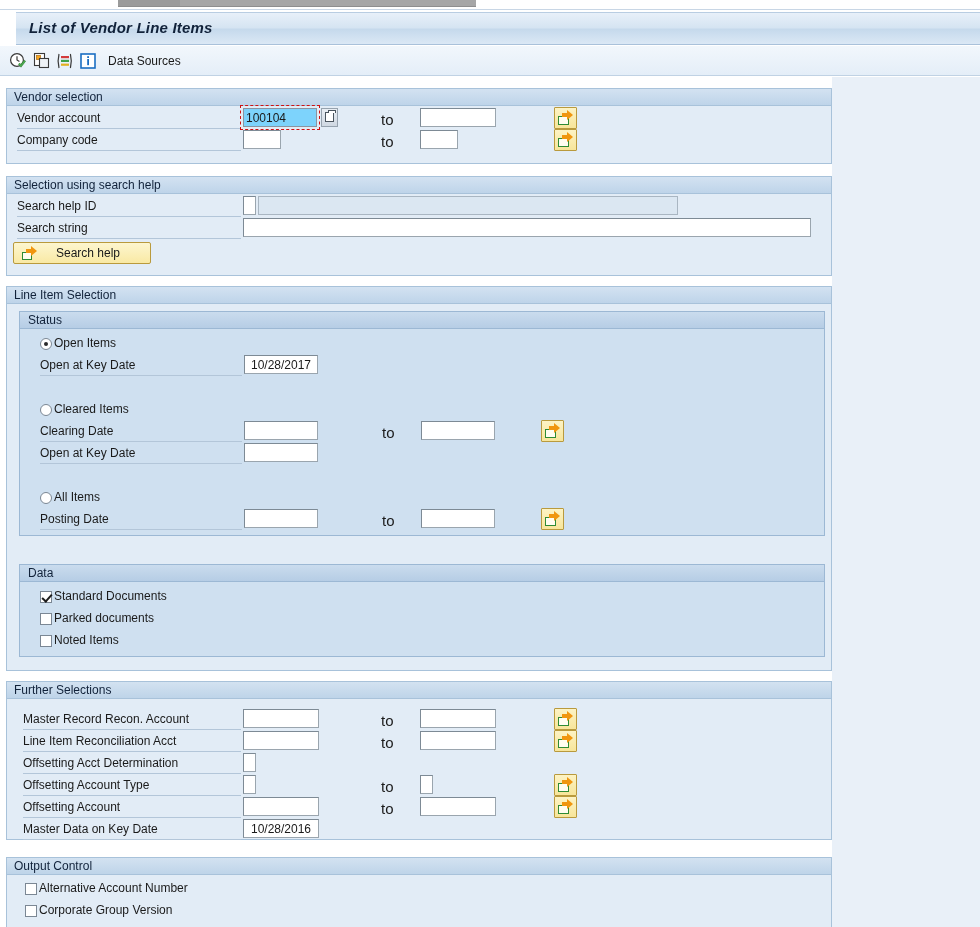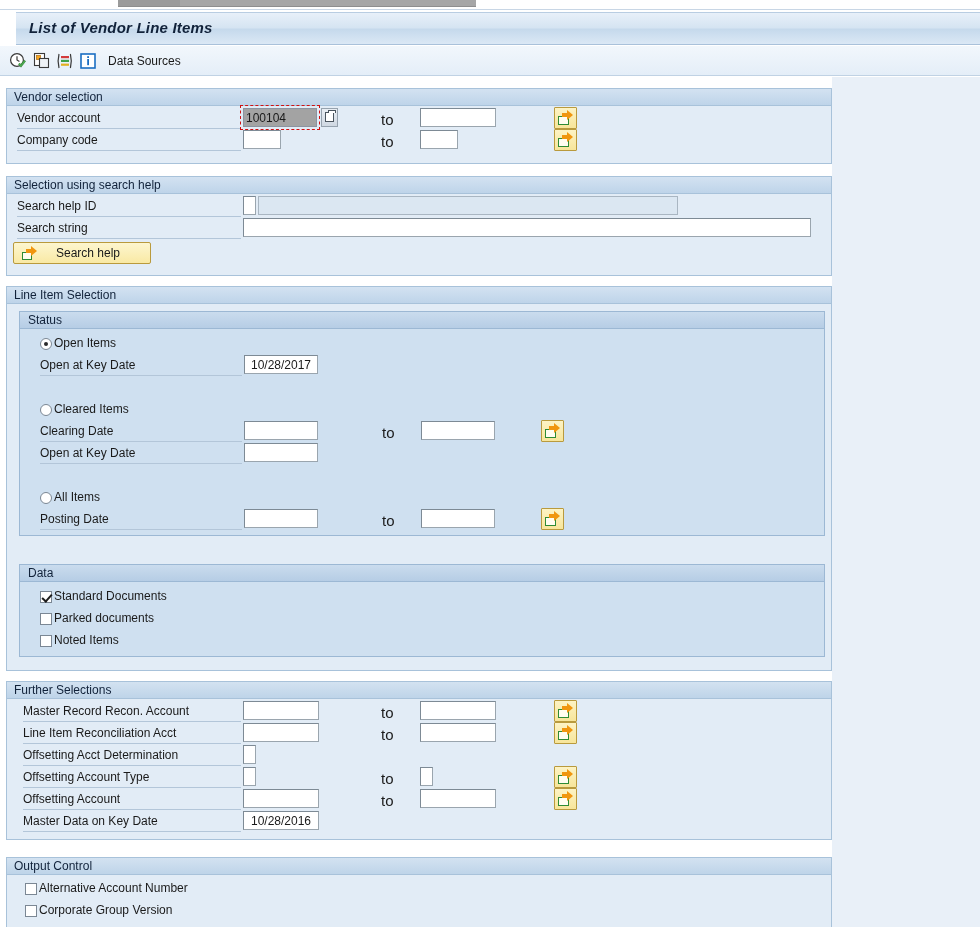--- a/index.html
+++ b/index.html
@@ -166,21 +166,21 @@
     color: #1a1a1a;
     padding: 0 2px;
     line-height: 17px;
     outline: none;
   }
   .fld.ro {
     background: #dbe7f2;
     border-color: #a9b6c2;
   }
   .fld.focus {
-    background: #a3a3a3;
+    background: #7dd3fc;
     border: 1px solid #8a94a0;
   }
 
   
   .focus-box {
     position: absolute;
     border: 1px dashed #d01010;
     box-sizing: border-box;
     pointer-events: none;
   }
@@ -527,21 +527,21 @@
           <span class="cb"></span>
           <span class="cb-lbl">Noted Items</span>
         </div>
       </div>
     </div>
   </div>
 </div>
 
 <div class="panel" style="top:681px; height:159px;">
   <div class="panel-head">Further Selections</div>
-  <div class="panel-body" style="height:141px;">
+  <div class="panel-body" style="height:141px;margin-top:8px;">
 
     <div class="lbl" style="left:16px; top:5px;">Master Record Recon. Account</div>
     <div class="leader" style="left:16px; top:22px; width:218px;"></div>
     <input class="fld" style="left: 236px; top: 2px; width: 76px; height: 19px;" value="">
     <div class="to-lbl" style="left:374px; top:5px;">to</div>
     <input class="fld" style="left: 413px; top: 2px; width: 76px; height: 19px;" value="">
     <div class="ms-btn" style="left:547px; top:1px;">
       <div class="sq"></div>
         <div class="arw-stem"></div>
         <div class="arw-head"></div>

